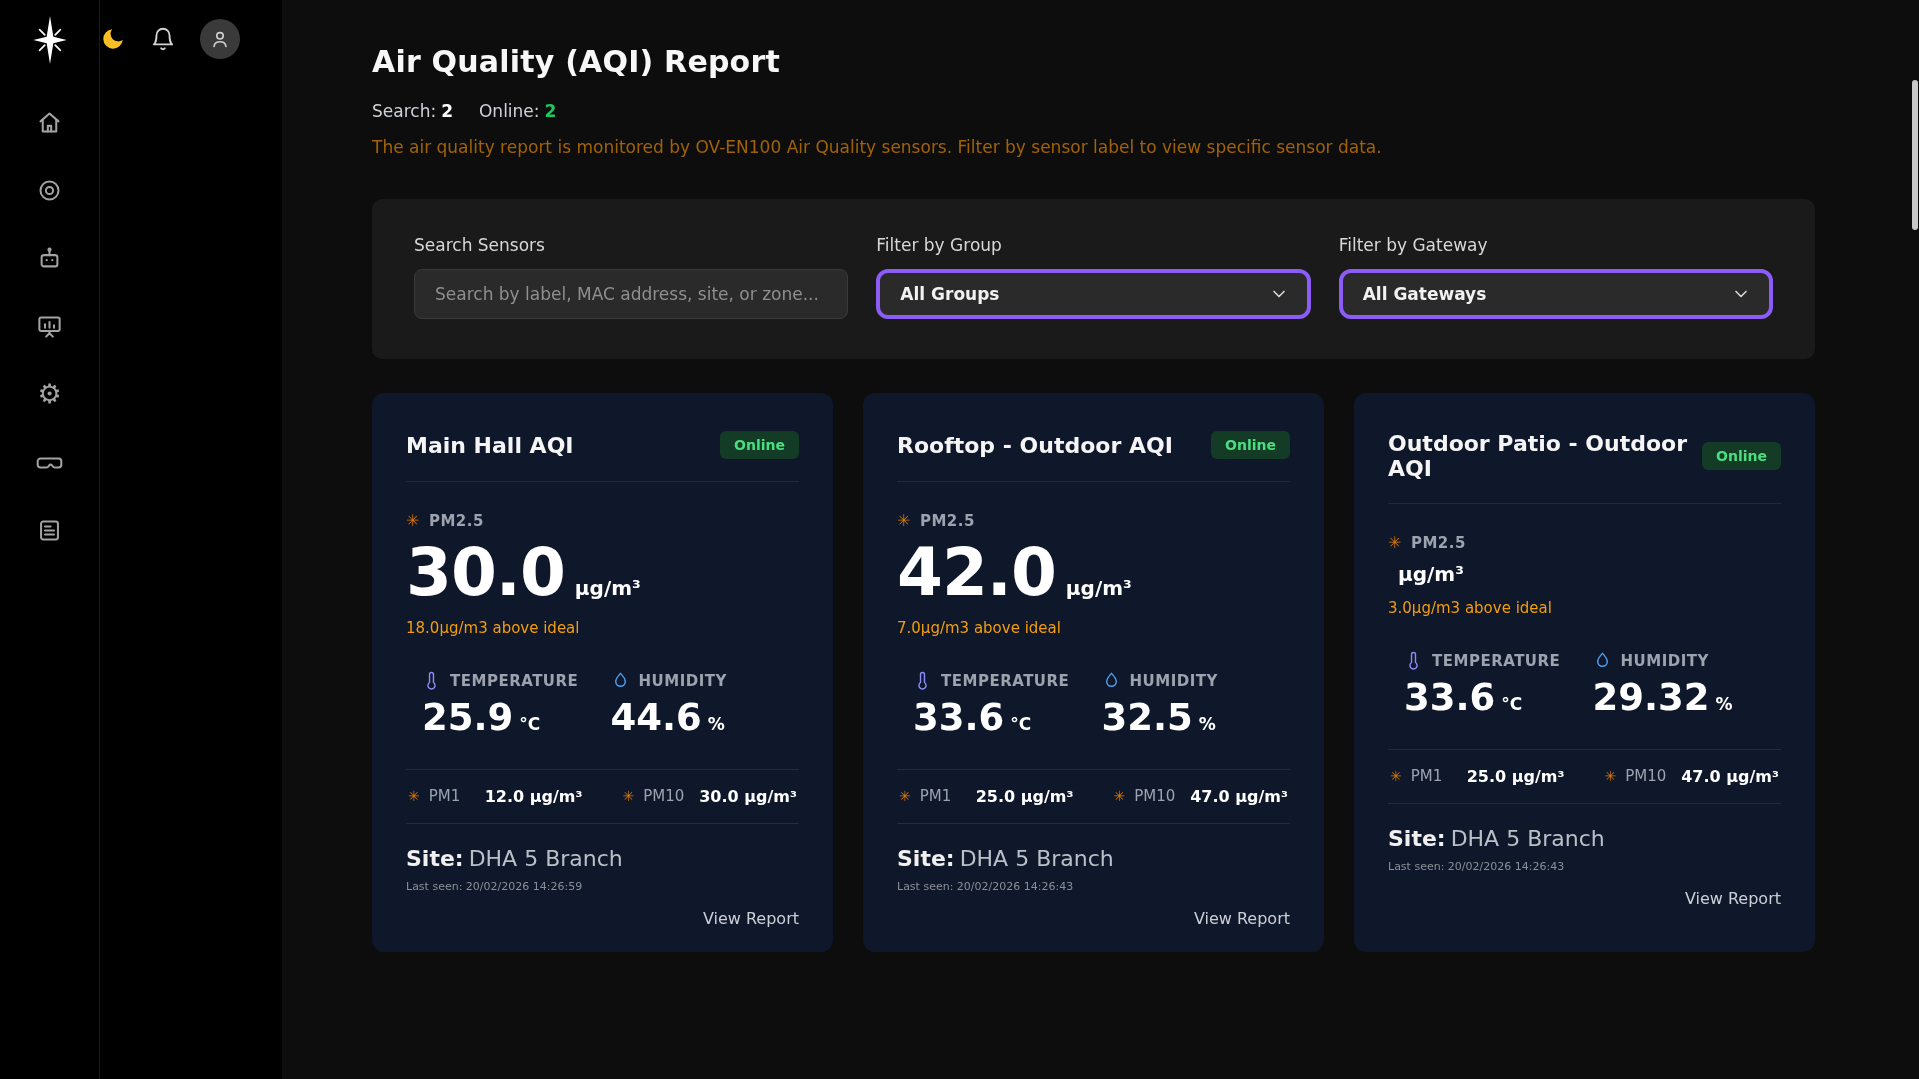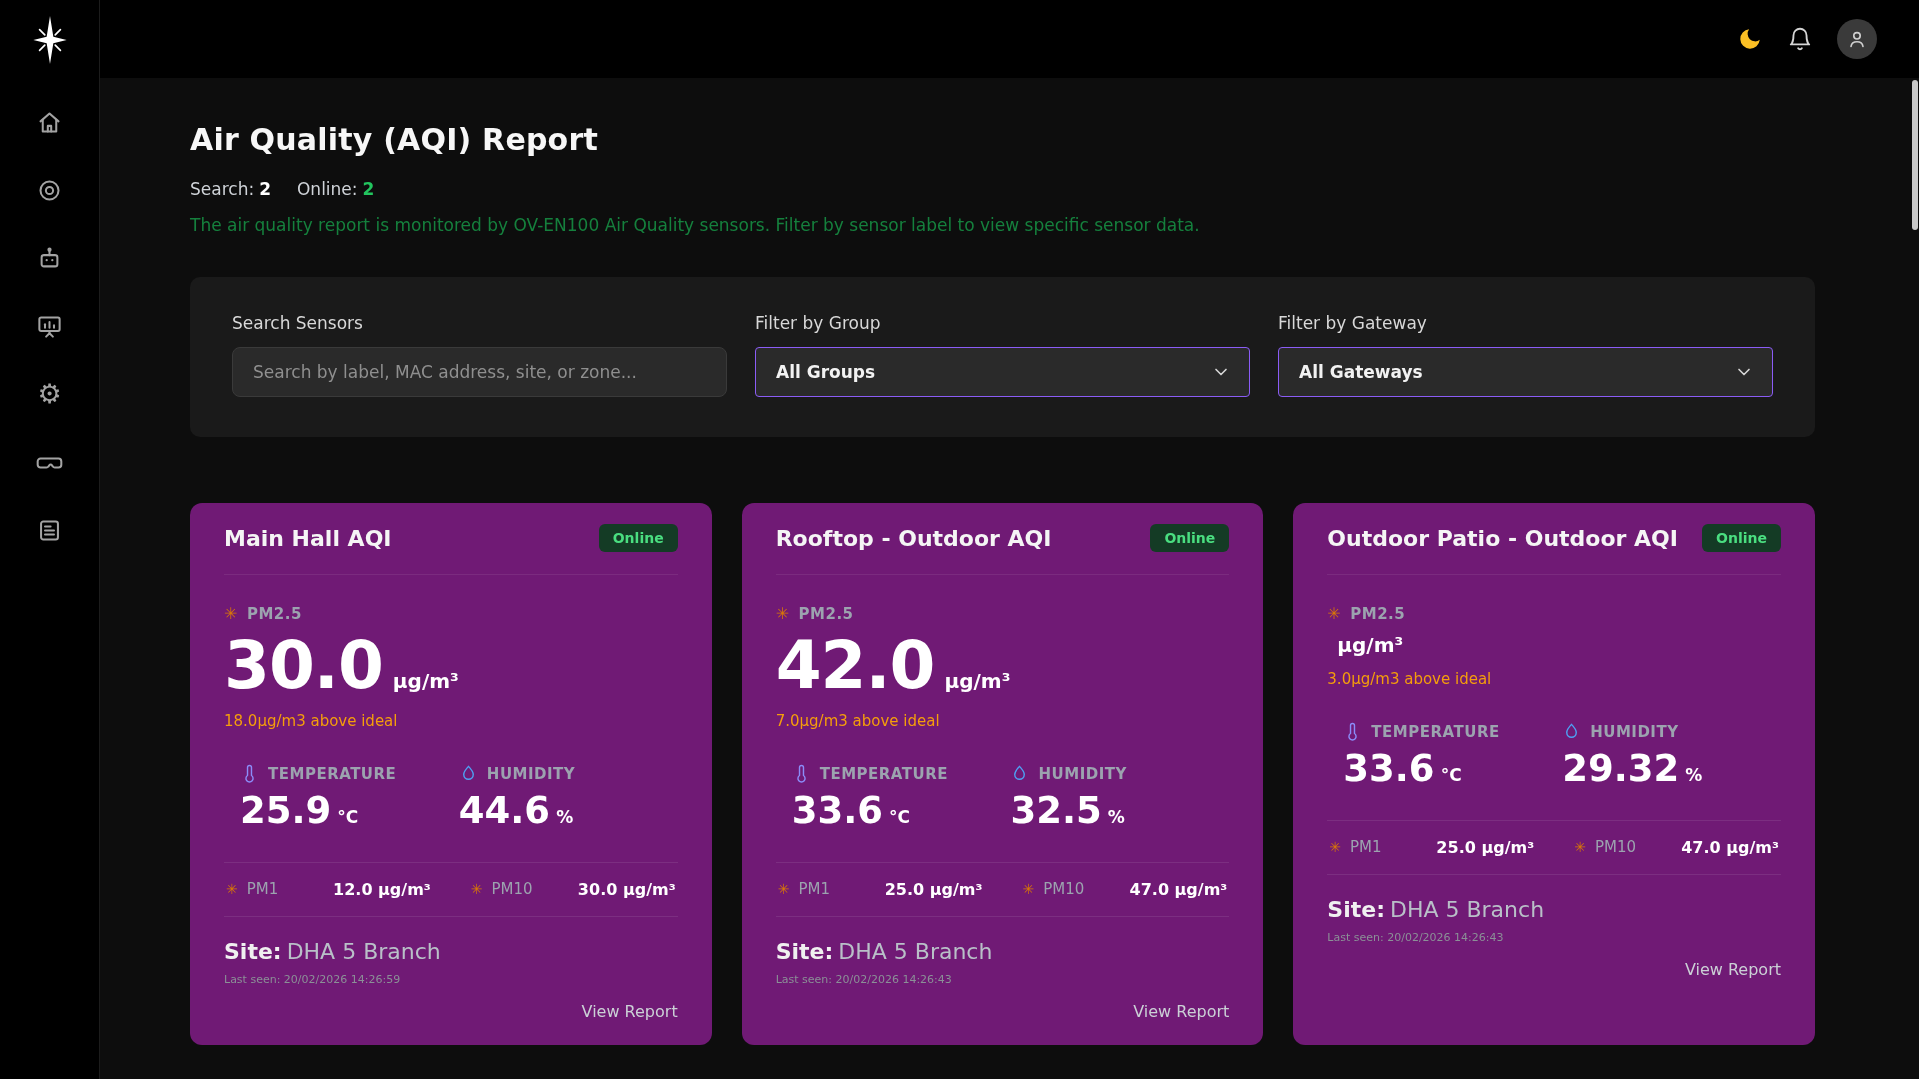--- a/index.html
+++ b/index.html
@@ -19,64 +19,64 @@
   .logo { width:52px; height:52px; display:flex; align-items:center; justify-content:center; cursor:pointer; }
   .nav { margin-top:42px; display:flex; flex-direction:column; gap:40px; align-items:center; }
   .nav-item {
     background:none; border:none; padding:0; cursor:pointer;
     color:#a3a3a3; width:28px; height:28px; display:flex; align-items:center; justify-content:center;
   }
   .nav-item svg { width:27px; height:27px; }
   .gear-glyph { font-size:27px; line-height:1; color:#a3a3a3; }
 
   
-  .main-col { flex:1; display:flex; flex-direction:column; min-width:0;justify-content:center; }
+  .main-col { flex:1; display:flex; flex-direction:row; min-width:0;justify-content:center; }
   .topbar {
     height:78px; background:#000; flex-shrink:0;
     display:flex; align-items:center; justify-content:flex-end; gap:24px; padding-right:42px;
   }
   .topbar-btn { background:none; border:none; padding:0; cursor:pointer; color:#d4d4d4; display:flex; align-items:center; }
   .topbar-btn svg { width:26px; height:26px; }
   .avatar {
     width:40px; height:40px; border-radius:50%; background:#3a3a3a; border:none; cursor:pointer;
     display:flex; align-items:center; justify-content:center; color:#cfcfcf; padding:0;
   }
   .avatar svg { width:22px; height:22px; }
 
   .content { flex:1; background:#0d0d0d; padding:44px 104px 30px 90px; overflow:hidden; }
 
   h1.page-title { margin:0; font-size:30px; font-weight:800; color:#f7f7f7; letter-spacing:.2px; }
   .stats { margin-top:22px; font-size:17px; color:#cfd3d8; display:flex; gap:26px; }
   .stats b { color:#ffffff; font-weight:700; margin-left:5px; }
   .stats b.green { color:#22c55e; }
-  .desc { margin:16px 0 0 0; font-size:17px; color:#15803d; }
+  .desc { margin:16px 0 0 0; font-size:17px; color:#a16207; }
 
   
   .filter-panel {
     margin-top:42px; background:#1a1a1a; border-radius:10px;
     padding:36px 42px 40px; display:grid; grid-template-columns:repeat(3,1fr); gap:28px;
   }
   .field label { display:block; font-size:17px; color:#d8d8d8; margin-bottom:14px; }
   .text-input {
     width:100%; height:50px; background:#2a2a2a; border:1px solid #3a3a3a; border-radius:8px;
     color:#fff; font-size:17px; padding:13px 20px; outline:none;
     font-family:"DejaVu Sans","Liberation Sans",sans-serif;
   }
   .text-input::placeholder { color:#8f8f8f; }
   .select {
-    width:100%; height:50px; background:#2a2a2a; border:1px solid #8b5cf6; border-radius:4px;
+    width:100%; height:50px; background:#2a2a2a; border:4px solid #8b5cf6; border-radius:12px;
     display:flex; align-items:center; justify-content:space-between; padding:0 18px 0 20px; cursor:pointer;
   }
   .select .sel-val { color:#f2f2f2; font-size:17px; font-weight:600; }
   .select .chev { color:#d6d6d6; display:flex; }
   .select .chev svg { width:20px; height:20px; }
 
   
   .cards { margin-top:34px; display:grid; grid-template-columns:repeat(3,1fr); gap:30px; }
-  .card { background:#701a75; border-radius:12px; padding:21px 34px 24px;margin-top:32px; }
+  .card { background:#0f172a; border-radius:12px; padding:38px 34px 24px; }
   .card-head {
     display:flex; align-items:center; justify-content:space-between;
     padding-bottom:22px; border-bottom:1px solid rgba(255,255,255,.08);
   }
   .card-head h2 { margin:0; font-size:22px; font-weight:700; color:#f5f5f5; }
   .badge {
     background:#143b25; color:#4ade80; font-size:14px; font-weight:600;
     padding:6px 14px; border-radius:6px;
   }
   .metric-label {

